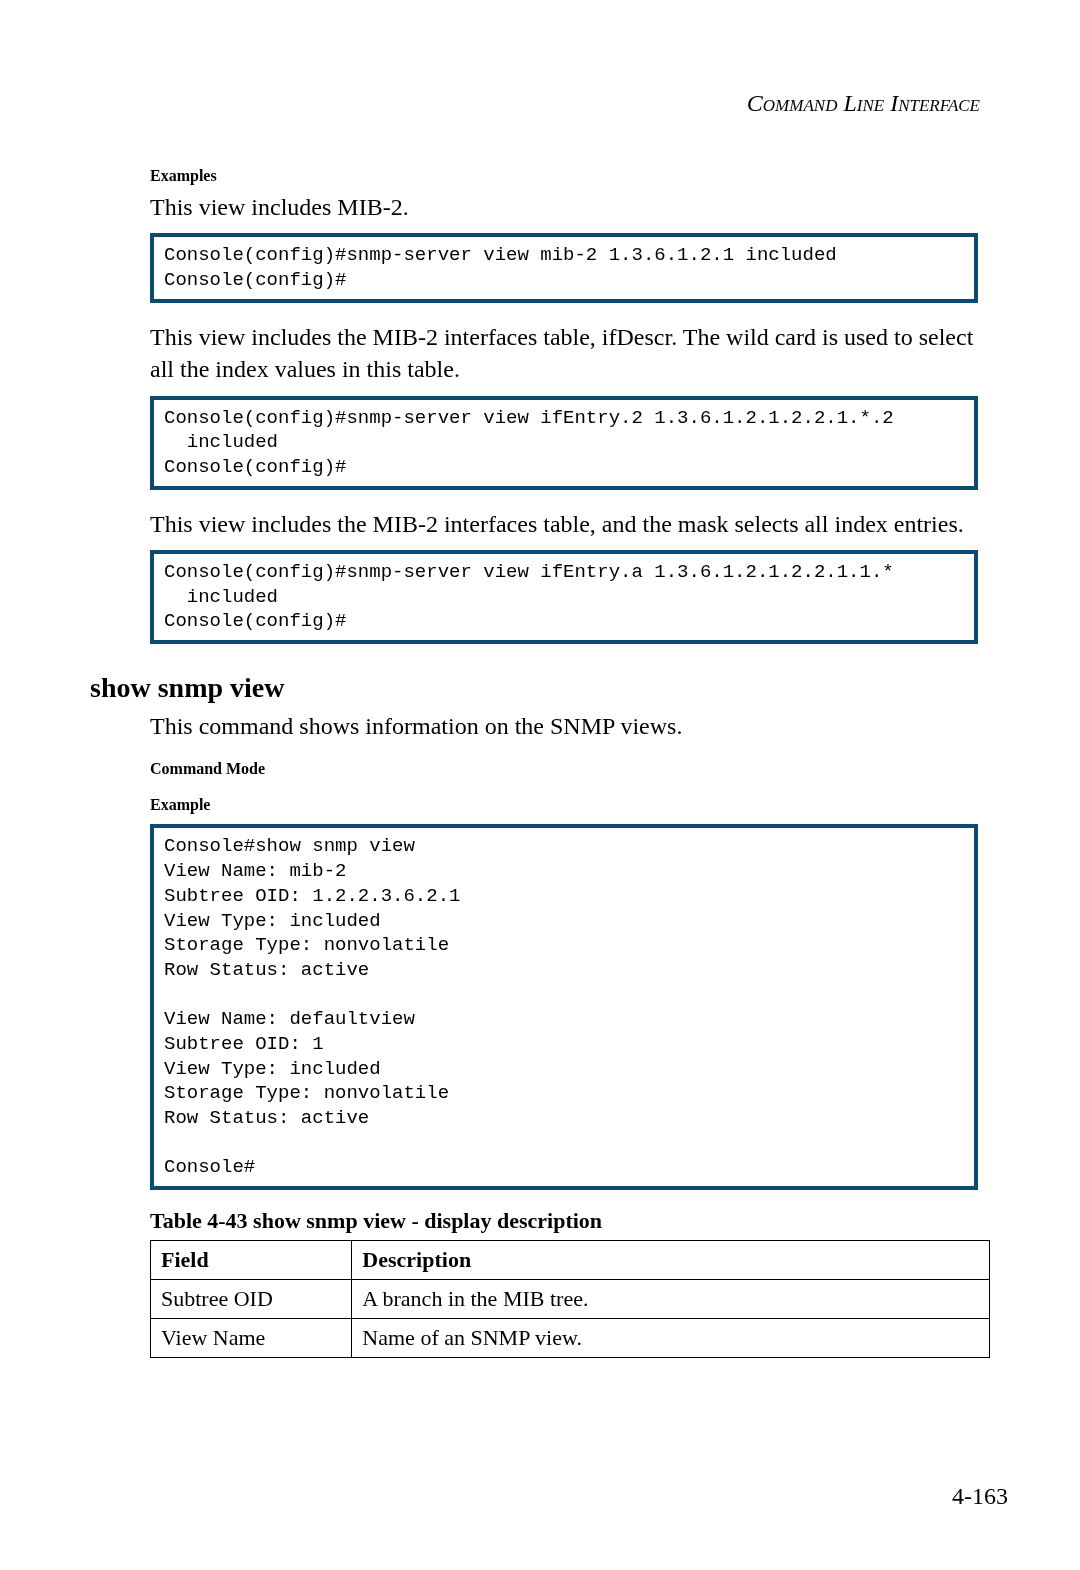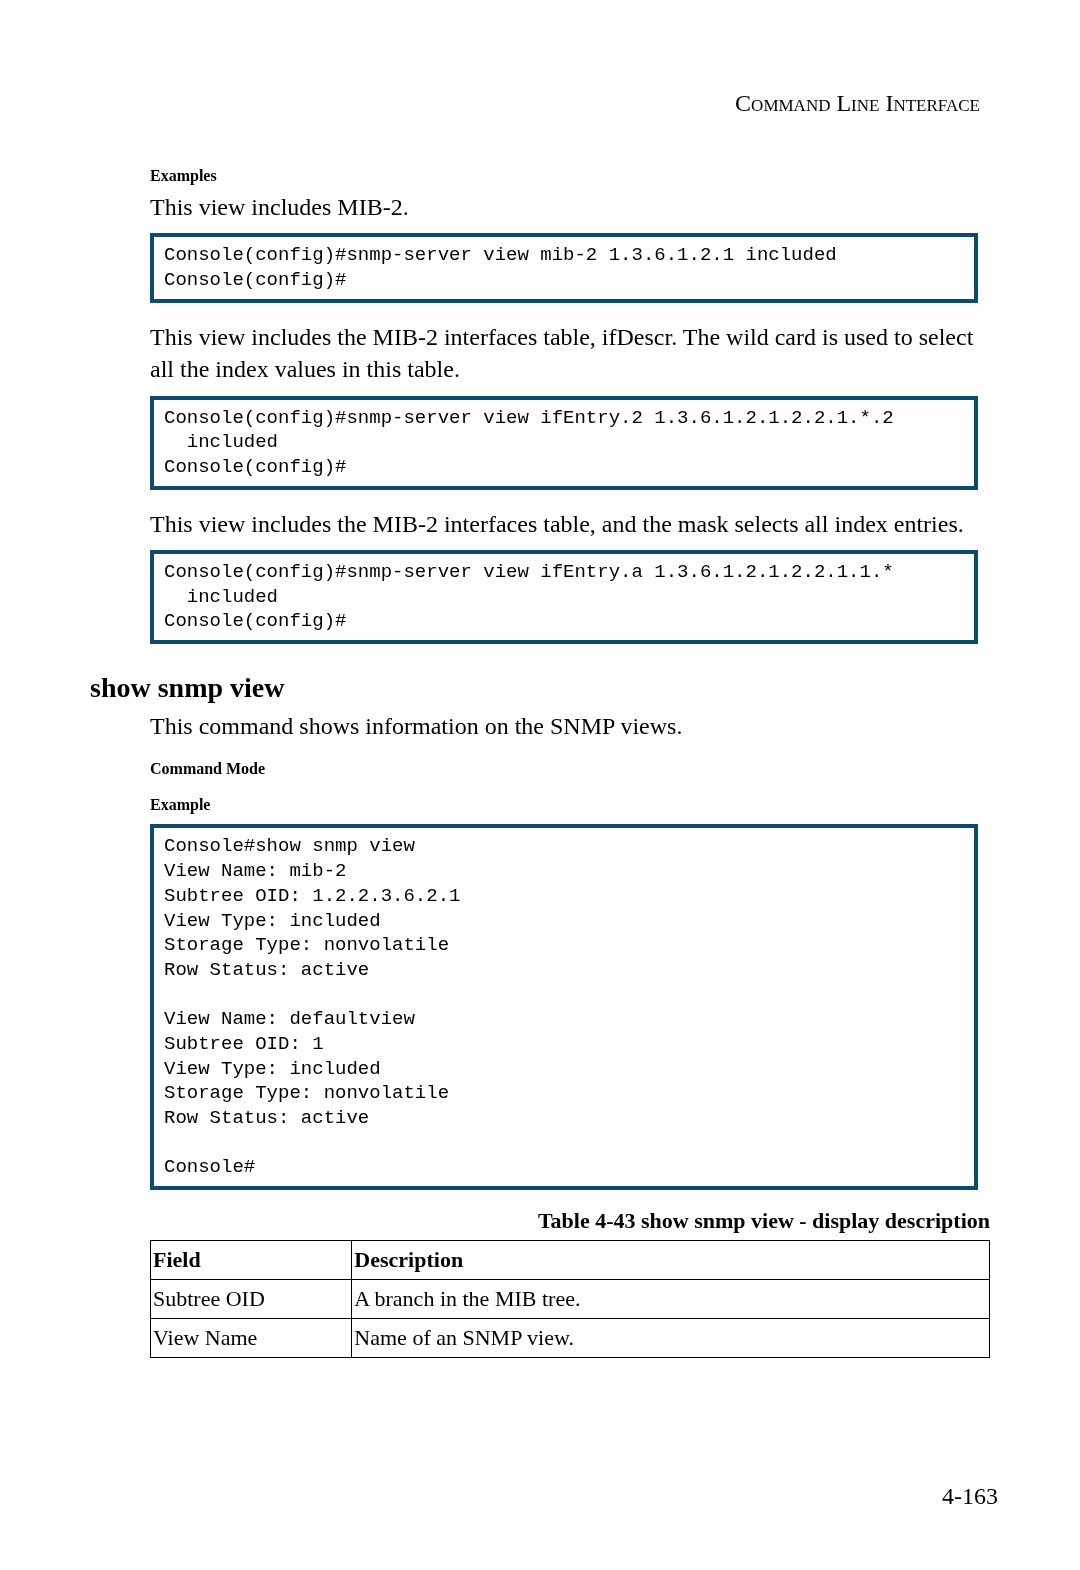--- a/index.html
+++ b/index.html
@@ -10,20 +10,21 @@
   }
   .page {
     width: 1080px;
     height: 1570px;
     position: relative;
     box-sizing: border-box;
     padding: 90px 90px 60px 90px;
   }
   .running-header {
     text-align: right;
+    font-style: italic;
     font-variant: small-caps;
     font-size: 24px;
     margin-bottom: 50px;
     padding-right: 10px;
     font-family: Garamond, "Times New Roman", serif;
   }
   .body-col {
     margin-left: 60px;
   }
   .para-heading {
@@ -48,44 +49,44 @@
     line-height: 1.3;
     white-space: pre;
     margin: 10px 12px 18px 0;
   }
   .section-heading {
     font-weight: bold;
     font-size: 28px;
     margin: 28px 0 6px 0;
   }
   .table-caption {
-    text-align: right;
+    text-align: left;
     font-weight: bold;
     font-size: 22px;
     margin: 18px 0 6px 0;
   }
   table.desc {
     width: 100%;
     border-collapse: collapse;
     font-size: 22px;
   }
   table.desc th, table.desc td {
     border: 1px solid #000;
-    padding: 6px 2px;
+    padding: 6px 10px;
     text-align: left;
     vertical-align: top;
   }
   table.desc th {
     font-weight: bold;
   }
   .col-field { width: 24%; }
   .page-num {
     position: absolute;
     bottom: 60px;
-    right: 82px;
+    right: 72px;
     font-size: 24px;
   }
 </style>
 </head>
 <body>
 
 <div class="page">
 
   <div class="running-header">
     <span>Command Line Interface</span>

